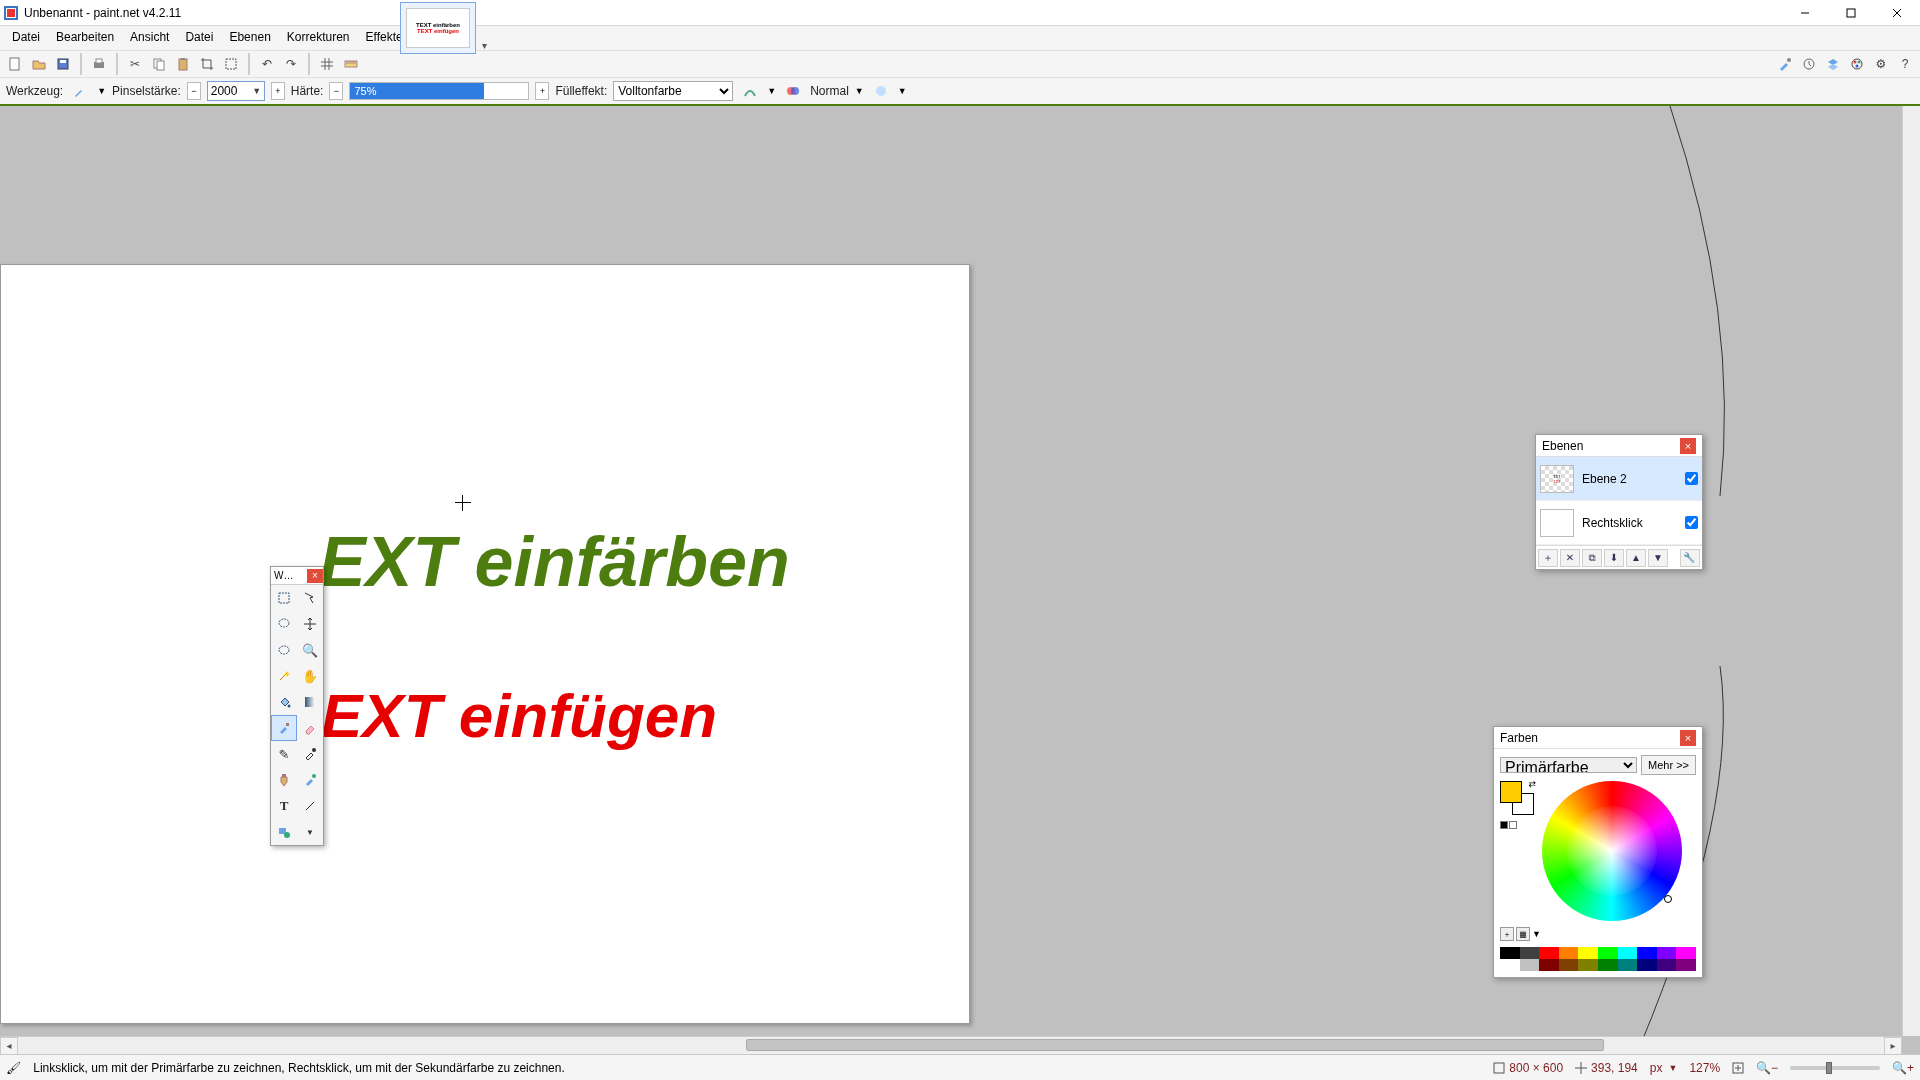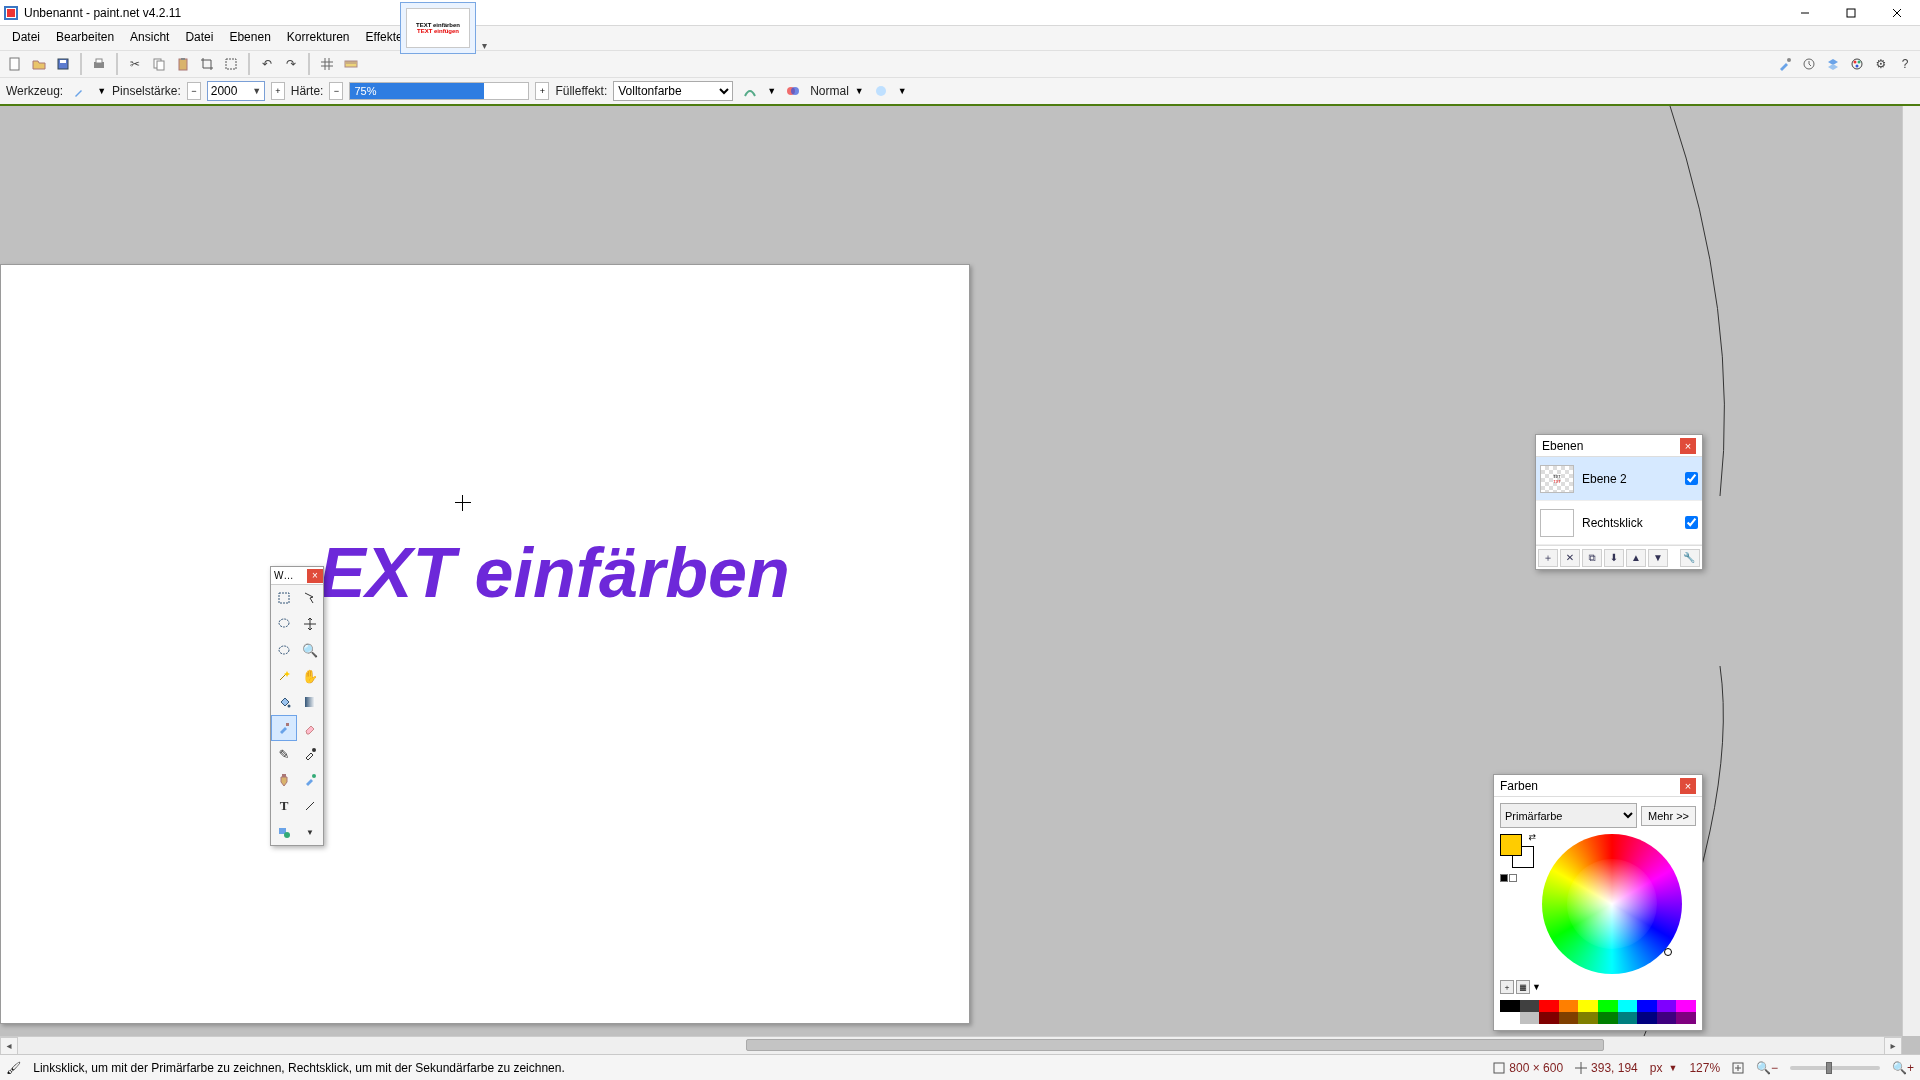--- a/index.html
+++ b/index.html
@@ -32,21 +32,21 @@
   .toolbar2 .fieldbox{height:20px;border:1px solid #7a9fd6;display:flex;align-items:center;background:#fff;}
   .toolbar2 .fieldbox input{border:none;outline:none;font-size:12px;padding:0 3px;}
   .toolbar2 .fieldbox .caret{width:14px;text-align:center;color:#444;font-size:9px;}
   .toolbar2 .hardness-track{width:180px;height:18px;border:1px solid #bbb;background:#fff;display:flex;align-items:center;position:relative;}
   .toolbar2 .hardness-track .fill{position:absolute;left:0;top:0;bottom:0;width:75%;background:#2f7de1;}
   .toolbar2 .hardness-track .val{position:relative;color:#fff;font-size:11px;padding-left:4px;}
   .toolbar2 select{height:20px;border:1px solid #aaa;font-size:12px;background:#fff;}
   
   .workarea{position:absolute;left:0;top:106px;right:0;bottom:26px;background:#c0c0c0;overflow:hidden;}
   .canvas{position:absolute;left:0;top:158px;width:970px;height:760px;background:#fff;border:1px solid #9a9a9a;box-shadow:2px 2px 4px rgba(0,0,0,.25);}
-  .canvas .txt1{position:absolute;left:318px;top:273px;font:italic 900 70px/1 "Arial Black", Arial, sans-serif;color:#6d28d9;}
+  .canvas .txt1{position:absolute;left:318px;top:262px;font:italic 900 70px/1 "Arial Black", Arial, sans-serif;color:#4d7c0f;}
   .canvas .txt1::after{content:"";position:absolute;inset:-4px;}
   .canvas .txt2{position:absolute;left:320px;top:420px;font:italic 900 62px/1 "Arial Black", Arial, sans-serif;color:#e60000;}
   .canvas .cursor-cross{position:absolute;left:454px;top:230px;width:16px;height:16px;}
   .canvas .cursor-cross::before,.canvas .cursor-cross::after{content:"";position:absolute;background:#000;}
   .canvas .cursor-cross::before{left:7px;top:0;width:1px;height:16px;}
   .canvas .cursor-cross::after{top:7px;left:0;height:1px;width:16px;}
   
   .toolspanel{position:absolute;left:270px;top:460px;width:54px;background:#f5f5f5;border:1px solid #9b9b9b;box-shadow:2px 2px 5px rgba(0,0,0,.3);}
   .toolspanel .tp-head{height:18px;background:#fff;border-bottom:1px solid #ccc;display:flex;align-items:center;font-size:10px;padding-left:3px;}
   .toolspanel .tp-head .x{margin-left:auto;width:16px;height:14px;background:#e04b3a;color:#fff;display:flex;align-items:center;justify-content:center;font-size:10px;}
@@ -58,24 +58,24 @@
   .panel .p-head{height:22px;background:#fff;display:flex;align-items:center;padding:0 6px;border-bottom:1px solid #ddd;}
   .panel .p-head .x{margin-left:auto;width:16px;height:16px;background:#e04b3a;color:#fff;display:flex;align-items:center;justify-content:center;font-size:11px;}
   .layers{left:1535px;top:328px;width:168px;}
   .layers .row{height:44px;display:flex;align-items:center;padding:0 4px;border-bottom:1px solid #eee;}
   .layers .row.sel{background:#d6e9ff;}
   .layers .row .thmb{width:34px;height:28px;border:1px solid #bbb;margin-right:8px;background:#fff;background-image:linear-gradient(45deg,#ddd 25%,transparent 25%,transparent 75%,#ddd 75%),linear-gradient(45deg,#ddd 25%,transparent 25%,transparent 75%,#ddd 75%);background-size:8px 8px;background-position:0 0,4px 4px;display:flex;flex-direction:column;align-items:center;justify-content:center;font-size:4px;}
   .layers .row input[type=checkbox]{margin-left:auto;}
   .layers .btnrow{height:24px;display:flex;align-items:center;gap:2px;padding:2px;border-top:1px solid #ddd;}
   .layers .btnrow .lb{width:20px;height:18px;border:1px solid #cfcfcf;background:#f3f3f3;display:flex;align-items:center;justify-content:center;font-size:10px;color:#335;}
   
-  .colors{left:1493px;top:620px;width:210px;margin-top:48px;}
+  .colors{left:1493px;top:620px;width:210px;}
   .colors .body{padding:6px;display:flex;flex-direction:column;gap:6px;}
   .colors .toprow{display:flex;gap:4px;align-items:center;}
-  .colors select{flex:1;height:25px;border:1px solid #aaa;font-size:11px;}
+  .colors select{flex:1;height:16px;border:1px solid #aaa;font-size:16px;}
   .colors .mehr{height:20px;padding:0 6px;border:1px solid #aaa;background:#f3f3f3;font-size:11px;}
   .colors .midrow{display:flex;gap:8px;align-items:flex-start;}
   .colors .swatches{position:relative;width:34px;height:34px;}
   .colors .swatches .bg{position:absolute;right:0;bottom:0;width:22px;height:22px;background:#fff;border:1px solid #000;}
   .colors .swatches .fg{position:absolute;left:0;top:0;width:22px;height:22px;background:#ffcc00;border:1px solid #000;}
   .colors .swatches .swap{position:absolute;right:-2px;top:-2px;font-size:9px;}
   .colors .swatches .mini{position:absolute;left:0;bottom:-14px;display:flex;gap:1px;}
   .colors .swatches .mini div{width:8px;height:8px;border:1px solid #777;}
   .wheel{width:140px;height:140px;border-radius:50%;background:conic-gradient(red,magenta,blue,cyan,lime,yellow,red);position:relative;}
   .wheel::after{content:"";position:absolute;inset:18%;border-radius:50%;background:radial-gradient(circle,#fff 0%,rgba(255,255,255,0) 75%);}
@@ -304,20 +304,21 @@
 
 <div class="workarea">
 
   <svg style="position:absolute;left:0;top:0;" width="1920" height="960">
     <path d="M1670 0 Q1740 210 1720 390" stroke="#333" fill="none" stroke-width="1"></path>
     <path d="M1720 560 Q1740 700 1640 940" stroke="#333" fill="none" stroke-width="1"></path>
   </svg>
 
   <div class="canvas">
     <div class="txt1">EXT einfärben</div>
+    <div class="txt2">EXT einfügen</div>
     <div class="cursor-cross"></div>
   </div>
 
   <div class="toolspanel">
     <div class="tp-head">
       <span>W…</span>
       <span class="x">×</span>
     </div>
     <div class="grid">
       <div class="tcell">

